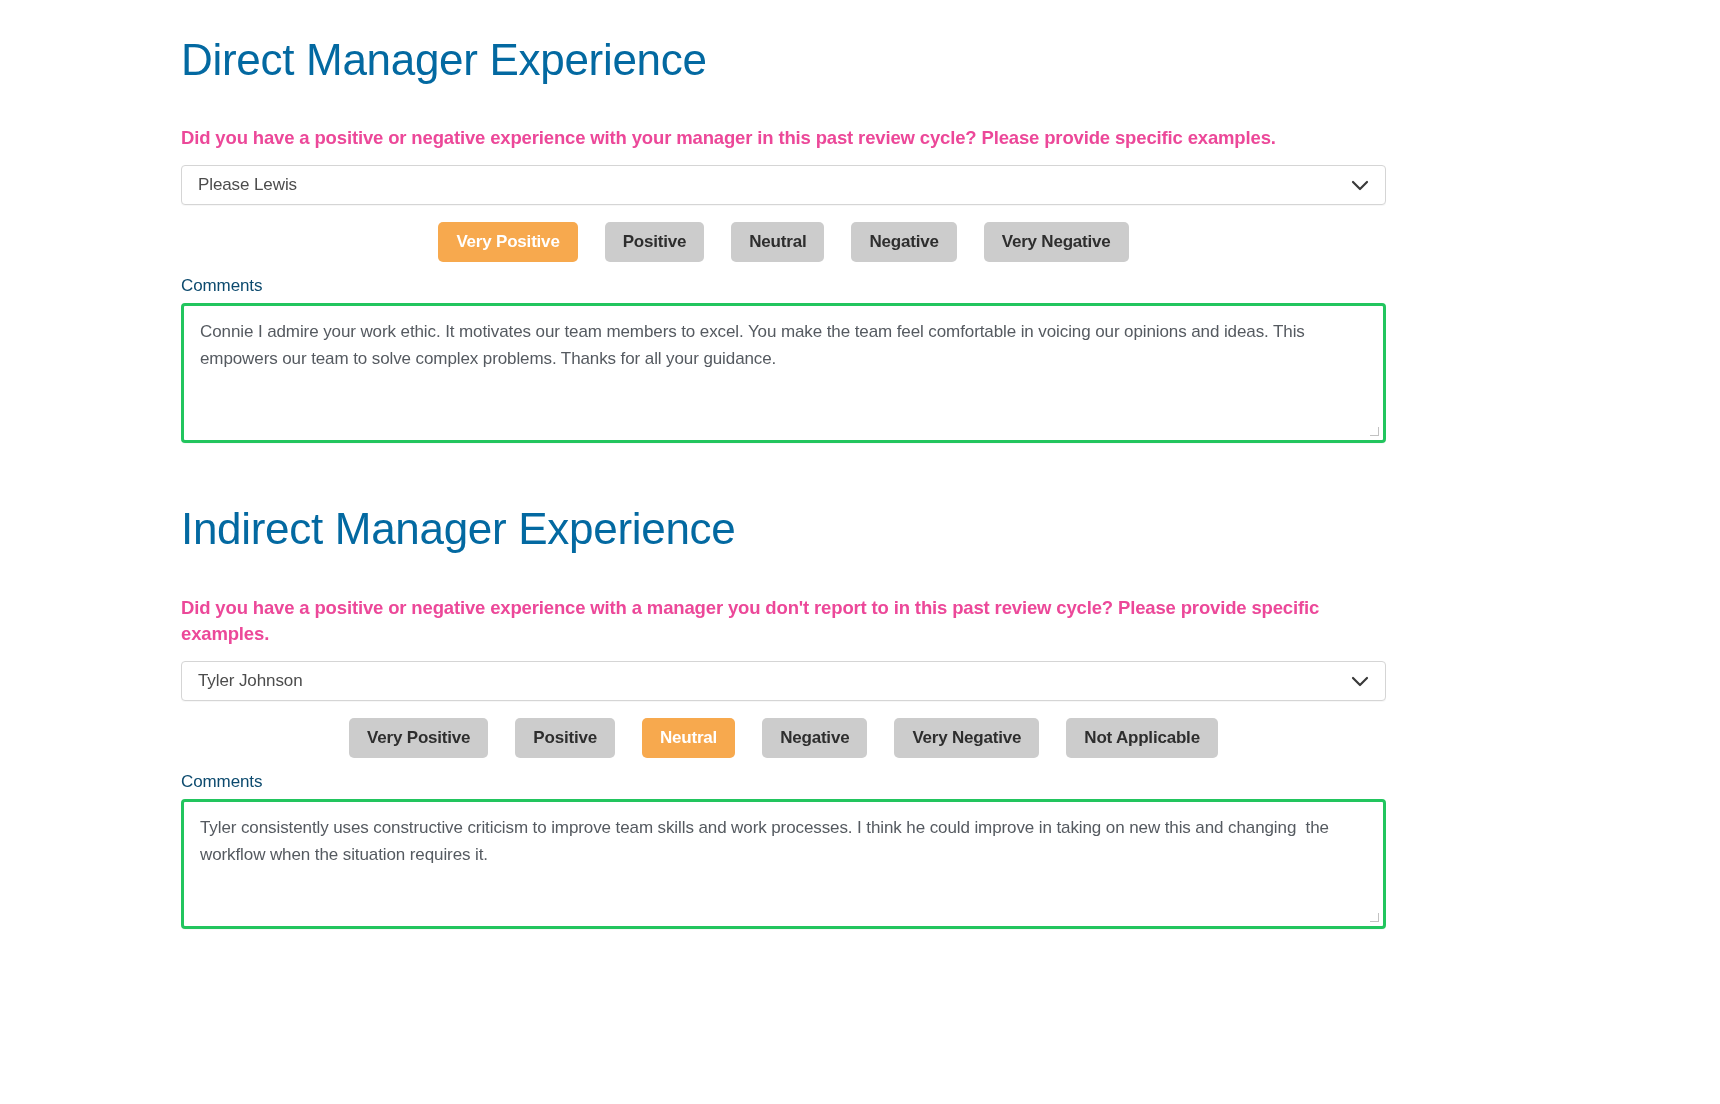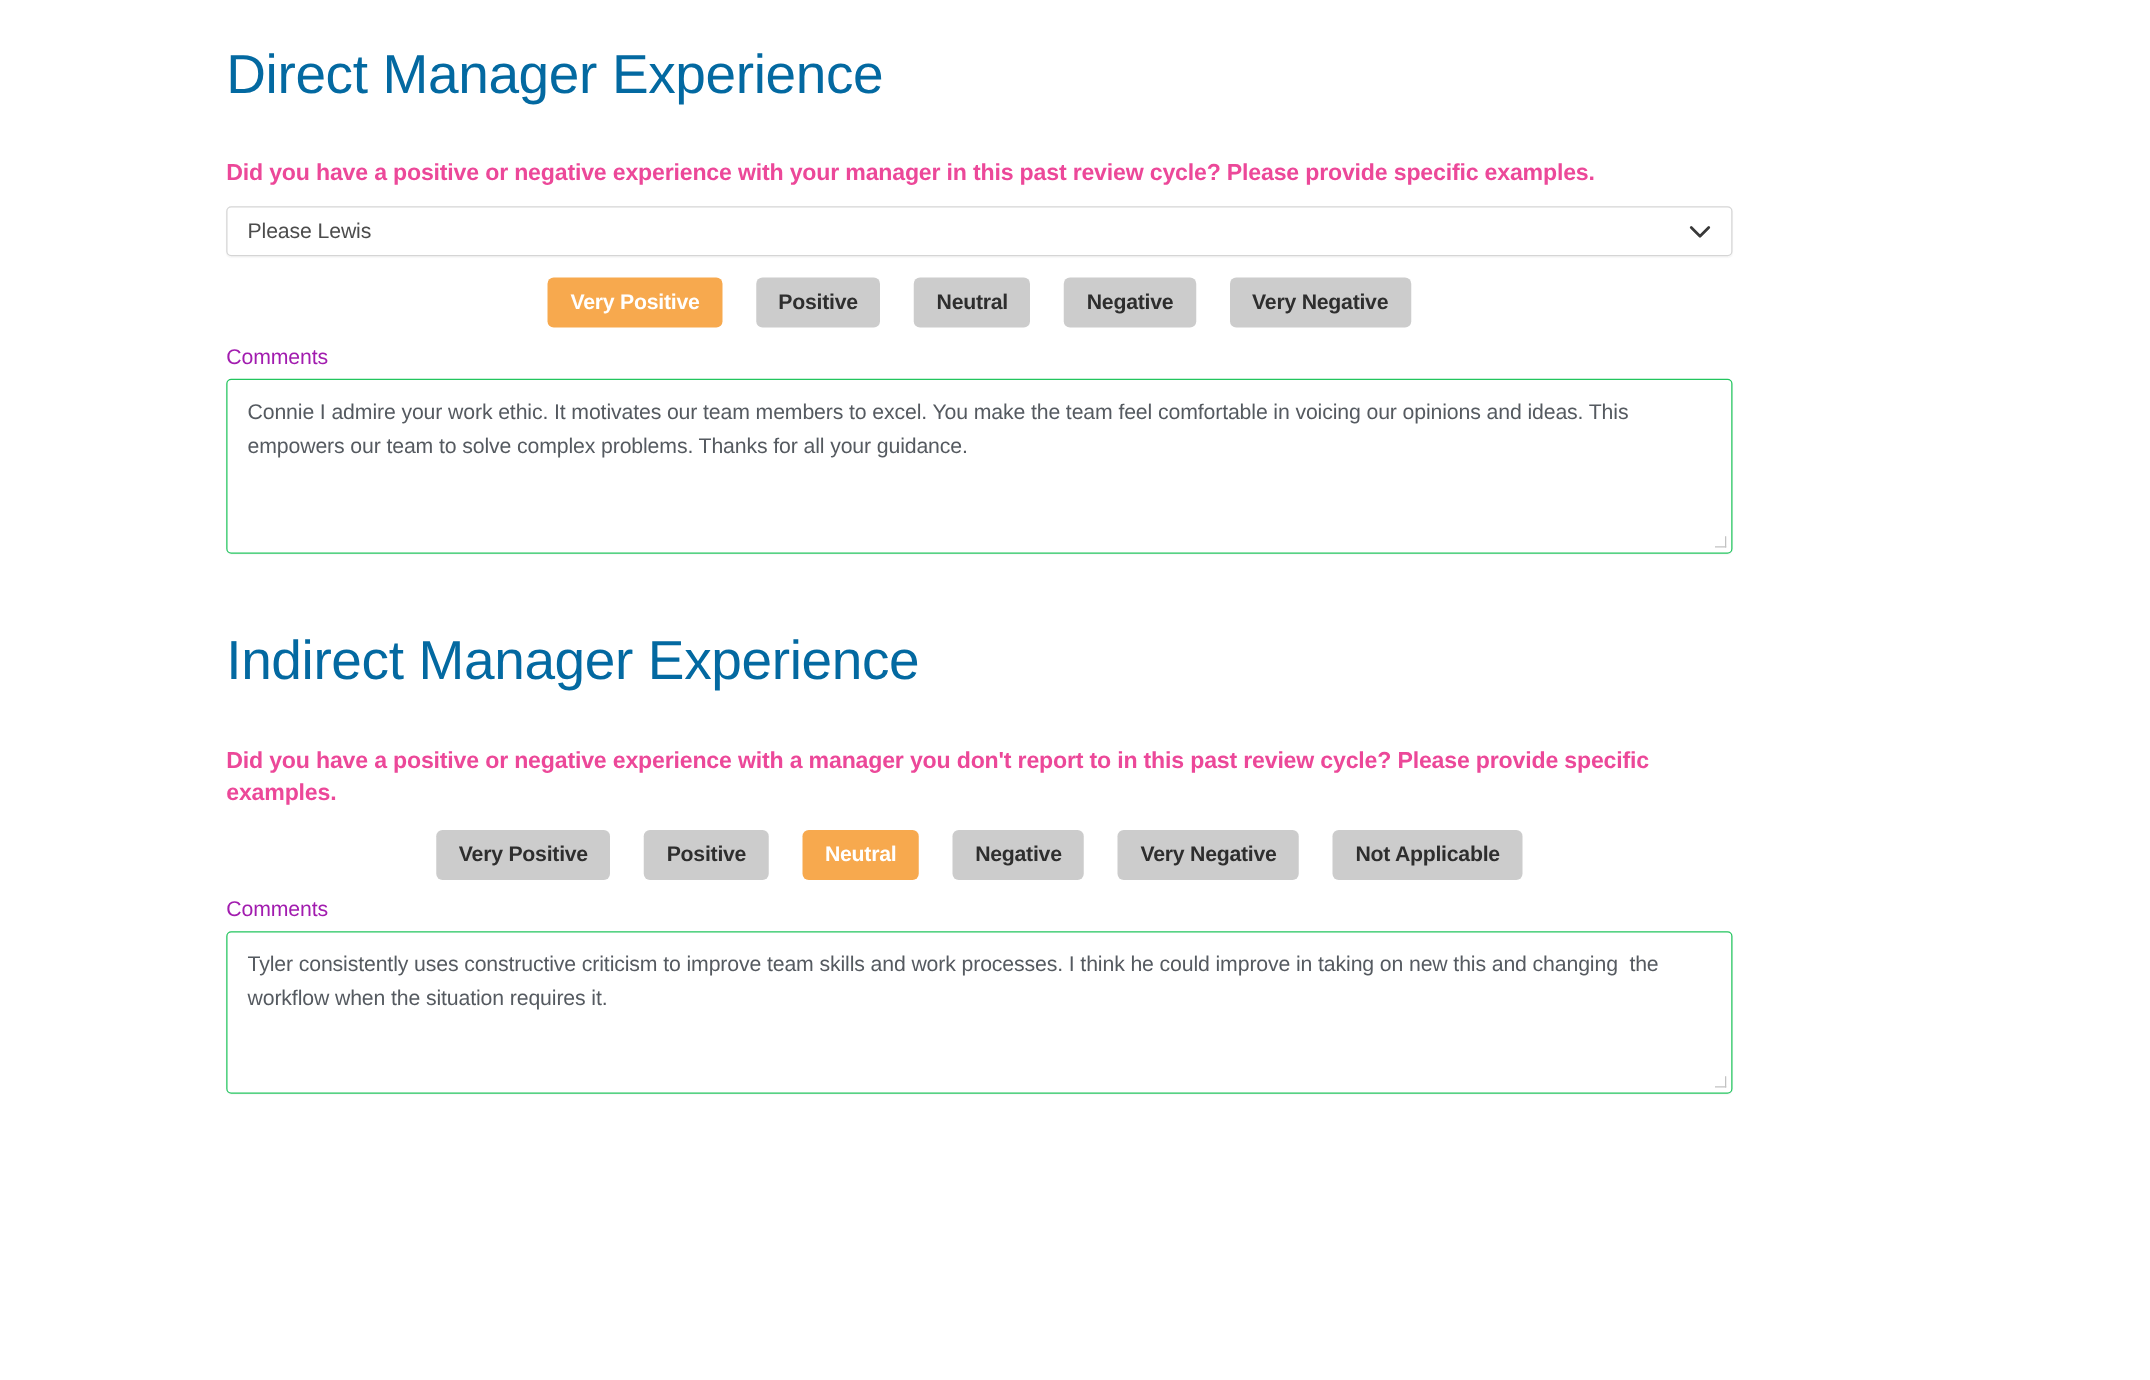--- a/index.html
+++ b/index.html
@@ -116,29 +116,29 @@
   }
   .choice-btn.selected {
     background: #f7a94e;
     color: #ffffff;
   }
 
   
   .comments-label {
     margin-top: 14px;
     font-size: 17px;
-    color: #a21caf;
+    color: #0c4a6e;
     letter-spacing: -0.1px;
   }
   .comments-box {
     box-sizing: border-box;
     width: 1205px;
     margin-top: 7px;
     background: #ffffff;
-    border: 1px solid #22c55e;
+    border: 3px solid #22c55e;
     border-radius: 4px;
     box-shadow: 0 1px 1px rgba(0,0,0,0.03);
     position: relative;
     padding: 12px 16px 0 16px;
   }
   #comments-box-direct { height: 140px; }
   #comments-box-indirect { height: 130px; }
   .comments-text {
     font-size: 17px;
     line-height: 27px;
@@ -201,20 +201,28 @@
         <span class="resize-grip"></span>
       </div>
     </section>
 
     <section class="section" id="section-indirect">
 
       <h1 class="section-title">Indirect Manager Experience</h1>
 
       <p class="question">Did you have a positive or negative experience with a manager you don't report to in this past review cycle? Please provide specific examples.</p>
 
+      <div class="select-wrap">
+        <span class="select-value">Tyler Johnson</span>
+        <span class="chevron-down-icon">
+          <svg width="22" height="22" viewBox="0 0 22 22" aria-hidden="true">
+            <polyline points="4,8 11,15 18,8" fill="none" stroke="#3a3a3a" stroke-width="2.2" stroke-linecap="round" stroke-linejoin="round"></polyline>
+          </svg>
+        </span>
+      </div>
 
       <div class="btn-group">
         <button class="choice-btn">Very Positive</button>
         <button class="choice-btn">Positive</button>
         <button class="choice-btn selected">Neutral</button>
         <button class="choice-btn">Negative</button>
         <button class="choice-btn">Very Negative</button>
         <button class="choice-btn">Not Applicable</button>
       </div>
 

